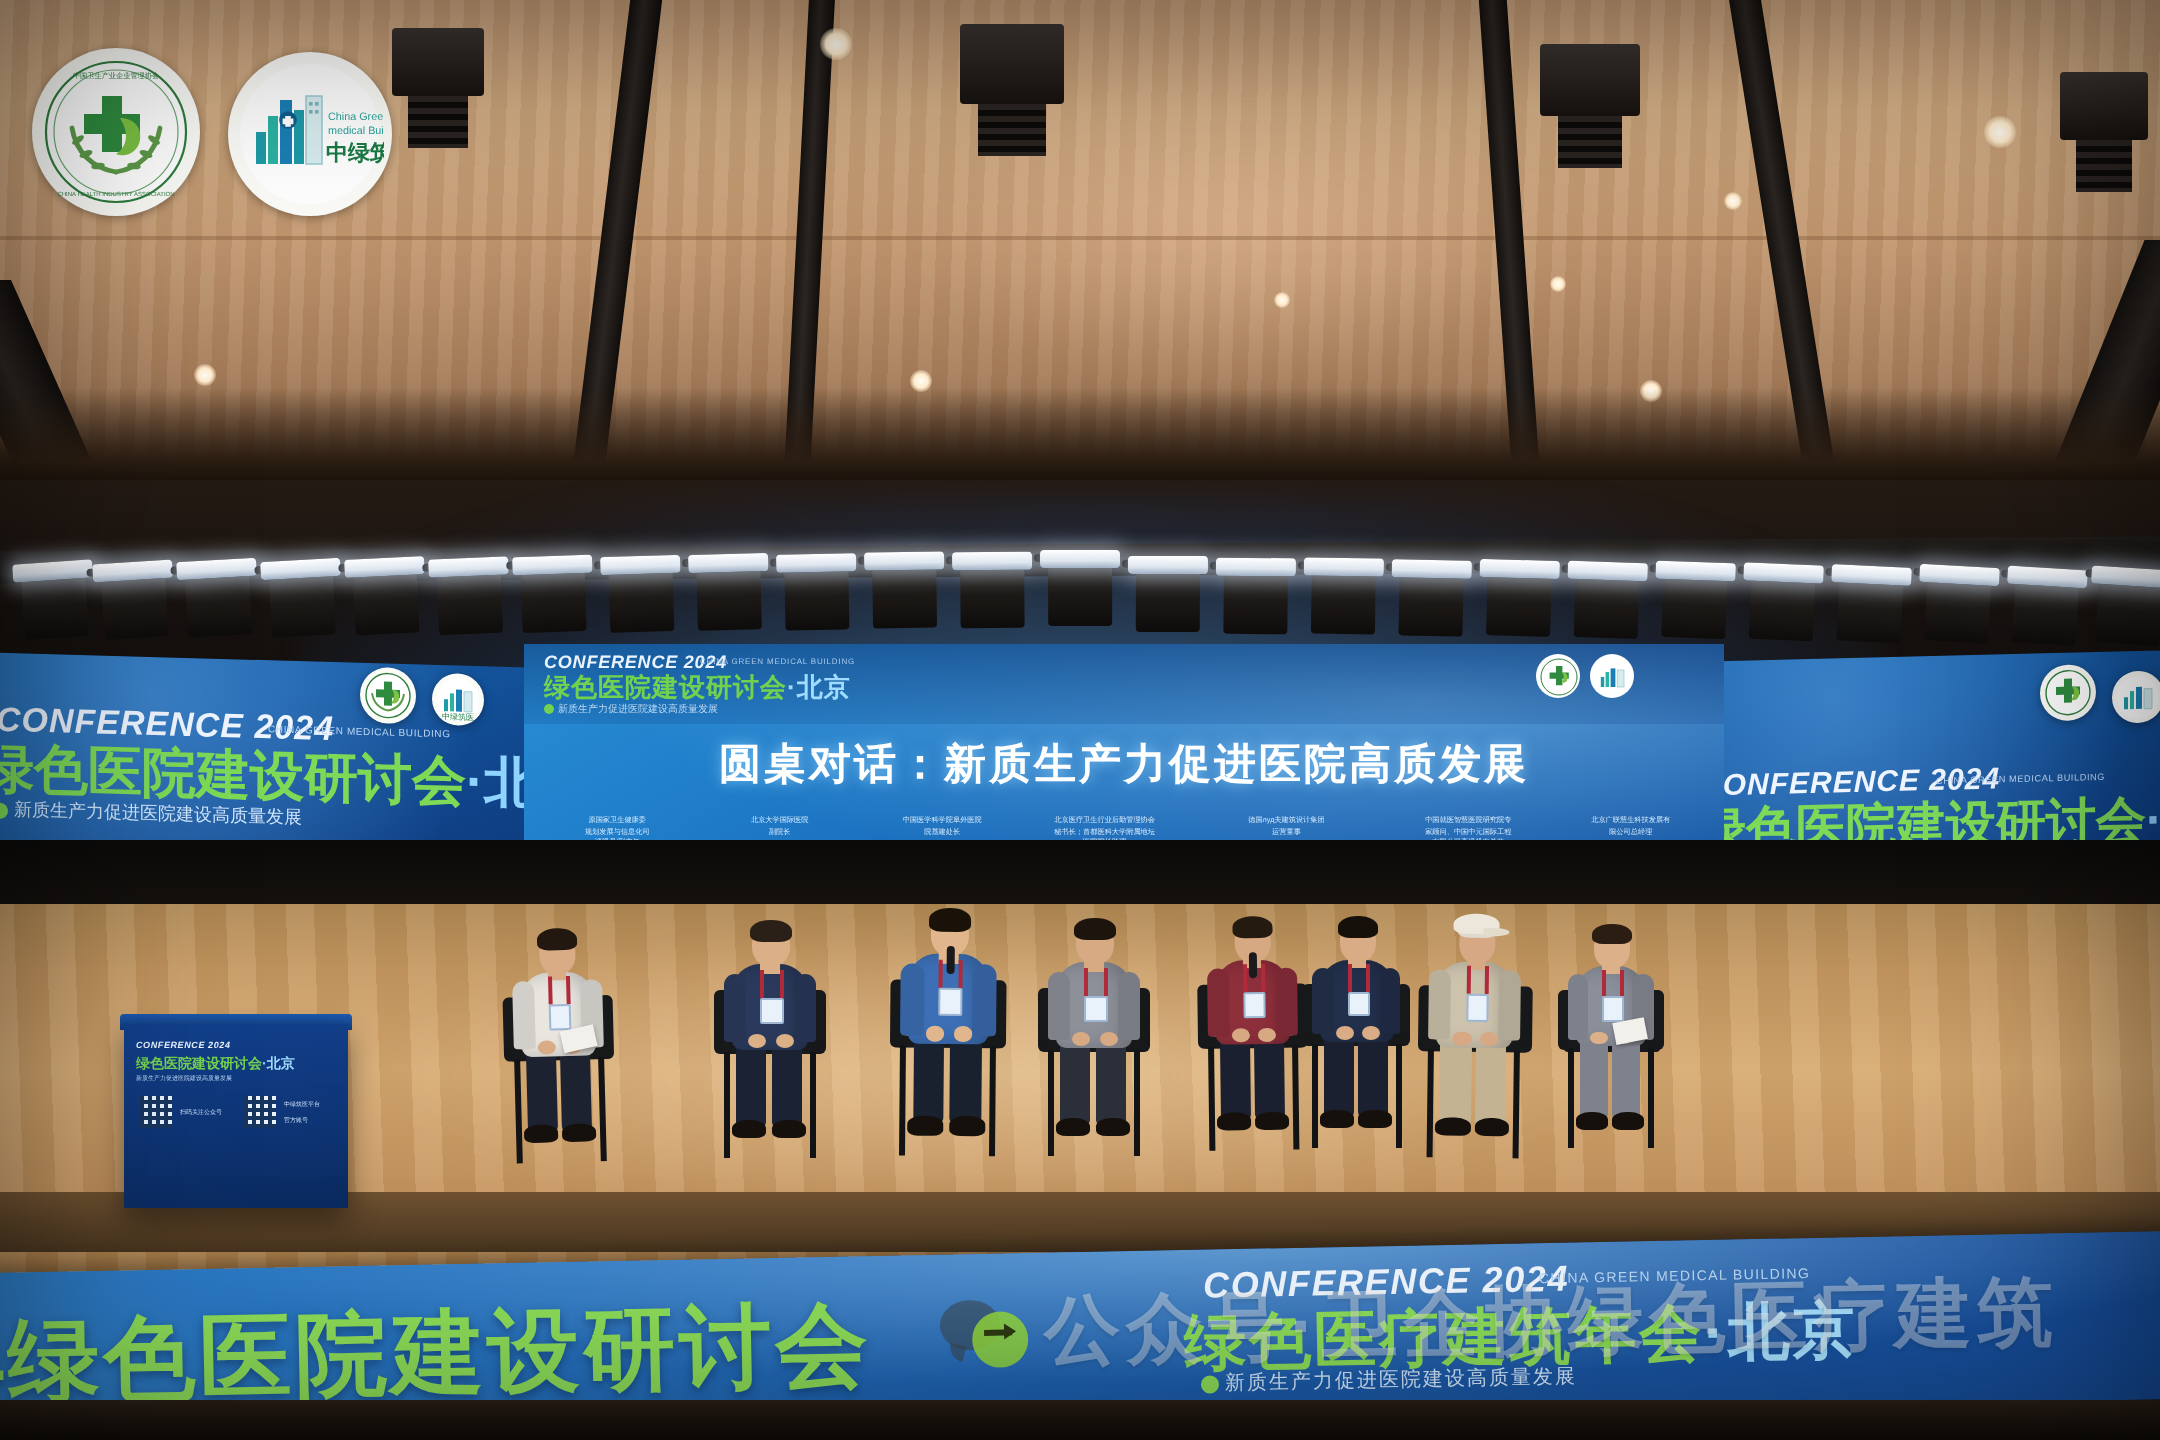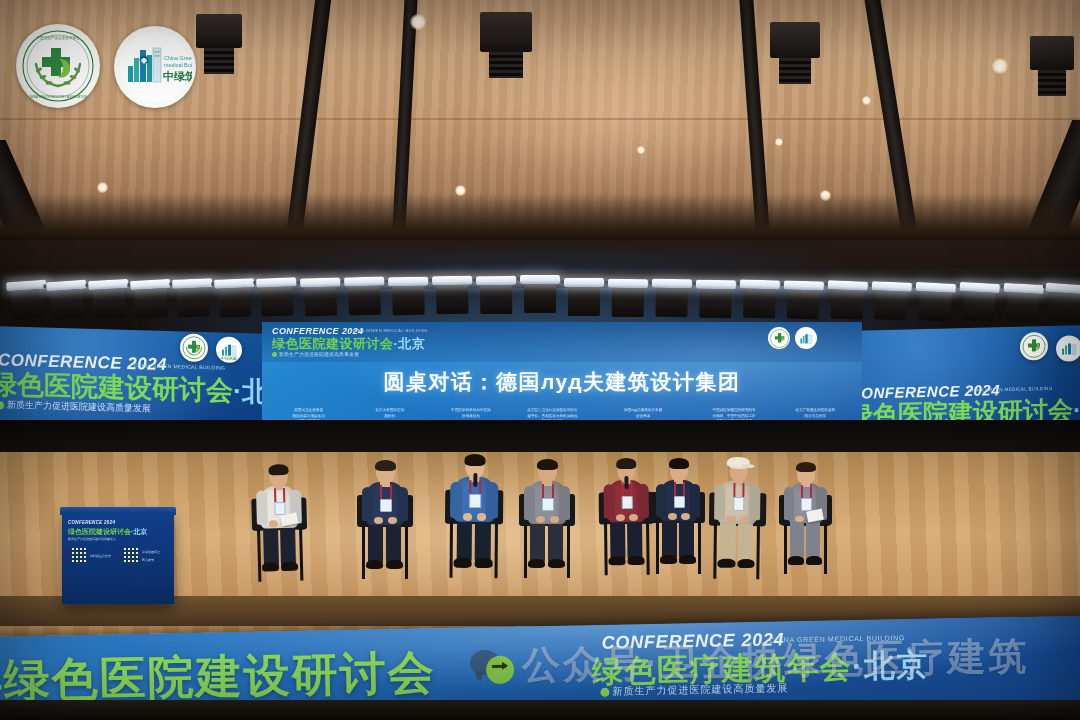--- a/index.html
+++ b/index.html
@@ -468,21 +468,21 @@
     <div class="led-logo" style="left:533px;width:22px;height:22px;">
       <svg width="19" height="19" viewBox="0 0 19 19">
         <circle cx="9.5" cy="9.5" r="9" fill="#fff"></circle>
         <rect x="3.4" y="9.5" width="1.7" height="5" fill="#1f9aa8"></rect>
         <rect x="5.8" y="7" width="1.7" height="7.5" fill="#2bb3a3"></rect>
         <rect x="8.3" y="5.2" width="2.4" height="9.3" fill="#1b7fb5"></rect>
         <rect x="11.6" y="6" width="3.4" height="8.5" fill="#d8ecef" stroke="#93c9cf" stroke-width=".35"></rect>
       </svg>
     </div>
 
-    <div class="led-title">圆桌对话：德国луд夫建筑设计集团</div>
+    <div class="led-title">圆桌对话：新质生产力促进医院高质发展</div>
 
     <div class="panelcols" id="panelcols">
         <div class="pcol">
           <div class="aff">原国家卫生健康委</div>
           <div class="aff">规划发展与信息化司</div>
           <div class="aff">巡视员/副主任</div>
           <div class="nm">宁占国</div>
         </div>
         <div class="pcol">
           <div class="aff">北京大学国际医院</div>

